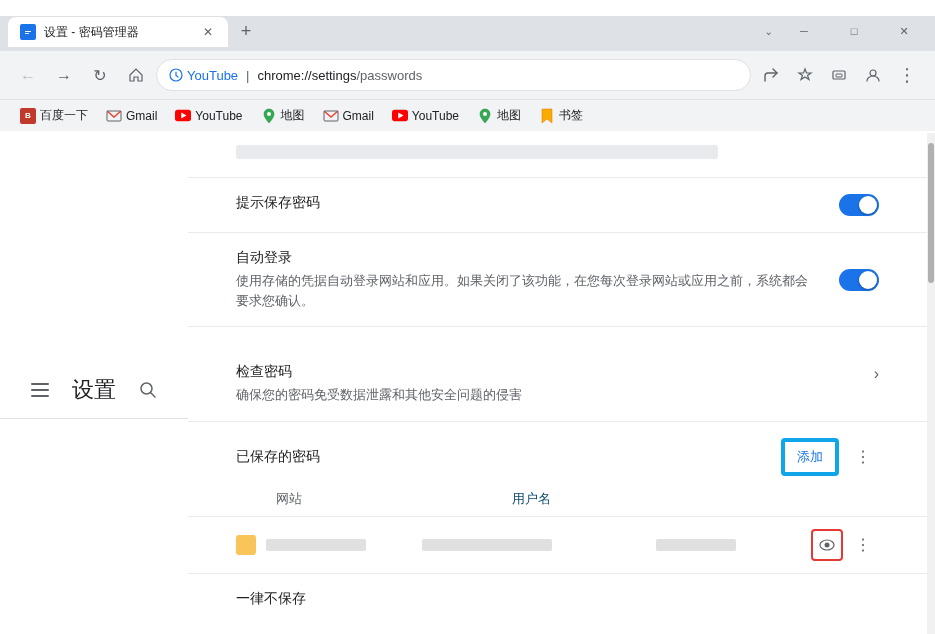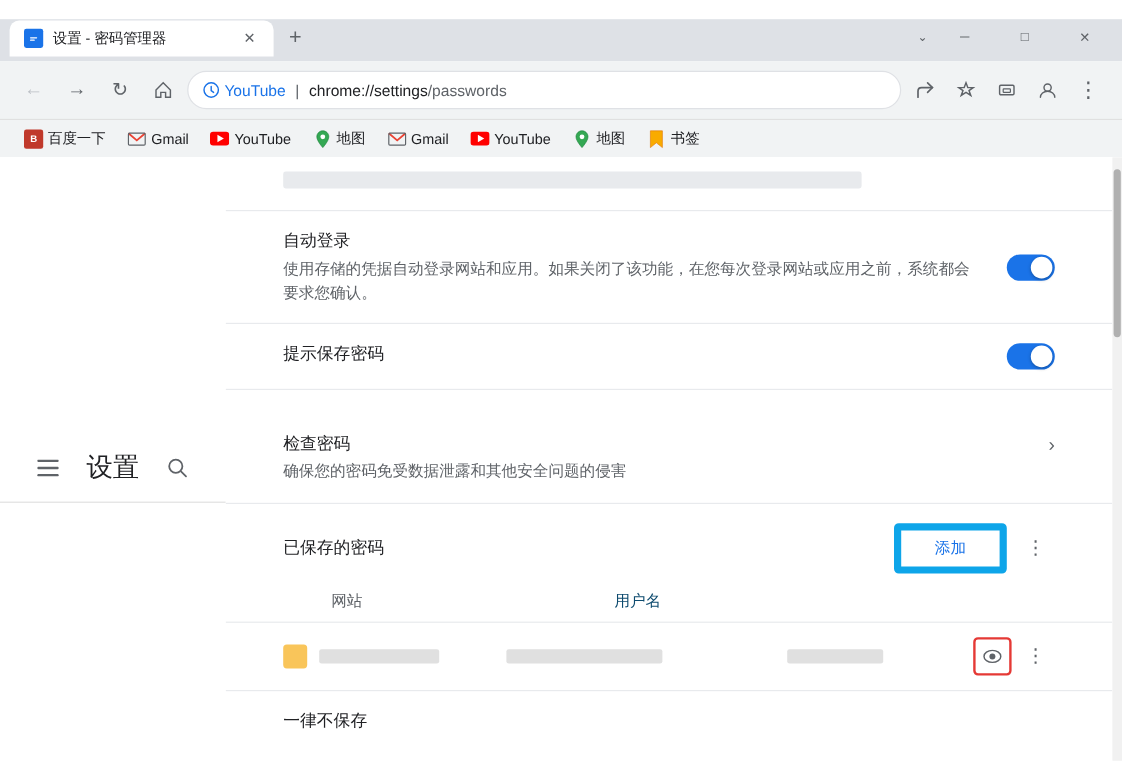--- a/index.html
+++ b/index.html
@@ -282,24 +282,24 @@
     .saved-passwords-title {
       font-size: 14px;
       color: #202124;
     }
     .saved-passwords-actions {
       display: flex;
       align-items: center;
       gap: 8px;
     }
     .add-btn {
-      border: 6px solid #0ea5e9;
+      border: 4px solid #0ea5e9;
       background: #fff;
       border-radius: 4px;
-      padding: 6px 28px;
+      padding: 6px 12px;
       font-size: 13px;
       color: #1a73e8;
       cursor: pointer;
     }
     .more-btn {
       width: 32px; height: 32px;
       display: flex; align-items: center; justify-content: center;
       border-radius: 50%;
       cursor: pointer;
       color: #5f6368;
@@ -569,33 +569,33 @@
 
   <div class="settings-content">
     <div class="settings-main">
 
       <div style="padding: 12px 48px 12px 48px; border-bottom: 1px solid #e8eaed;">
         <div style="height: 14px; background: #e8eaed; border-radius: 2px; width: 75%; margin-bottom: 6px;"></div>
       </div>
 
       <div class="setting-row">
         <div class="setting-row-content">
+          <div class="setting-row-title">提示保存密码</div>
+        </div>
+        <div class="toggle-switch">
+          <div class="toggle-knob"></div>
+        </div>
+      </div>
+
+      <div class="setting-row">
+        <div class="setting-row-content">
           <div class="setting-row-title">自动登录</div>
           <div class="setting-row-desc">使用存储的凭据自动登录网站和应用。如果关闭了该功能，在您每次登录网站或应用之前，系统都会要求您确认。</div>
         </div>
         <div class="toggle-switch" style="margin-left: 24px;">
-          <div class="toggle-knob"></div>
-        </div>
-      </div>
-
-      <div class="setting-row">
-        <div class="setting-row-content">
-          <div class="setting-row-title">提示保存密码</div>
-        </div>
-        <div class="toggle-switch">
           <div class="toggle-knob"></div>
         </div>
       </div>
 
       <div class="setting-row-check">
         <div class="check-content">
           <div class="setting-row-title">检查密码</div>
           <div class="setting-row-desc">确保您的密码免受数据泄露和其他安全问题的侵害</div>
         </div>
         <div class="check-arrow">›</div>

